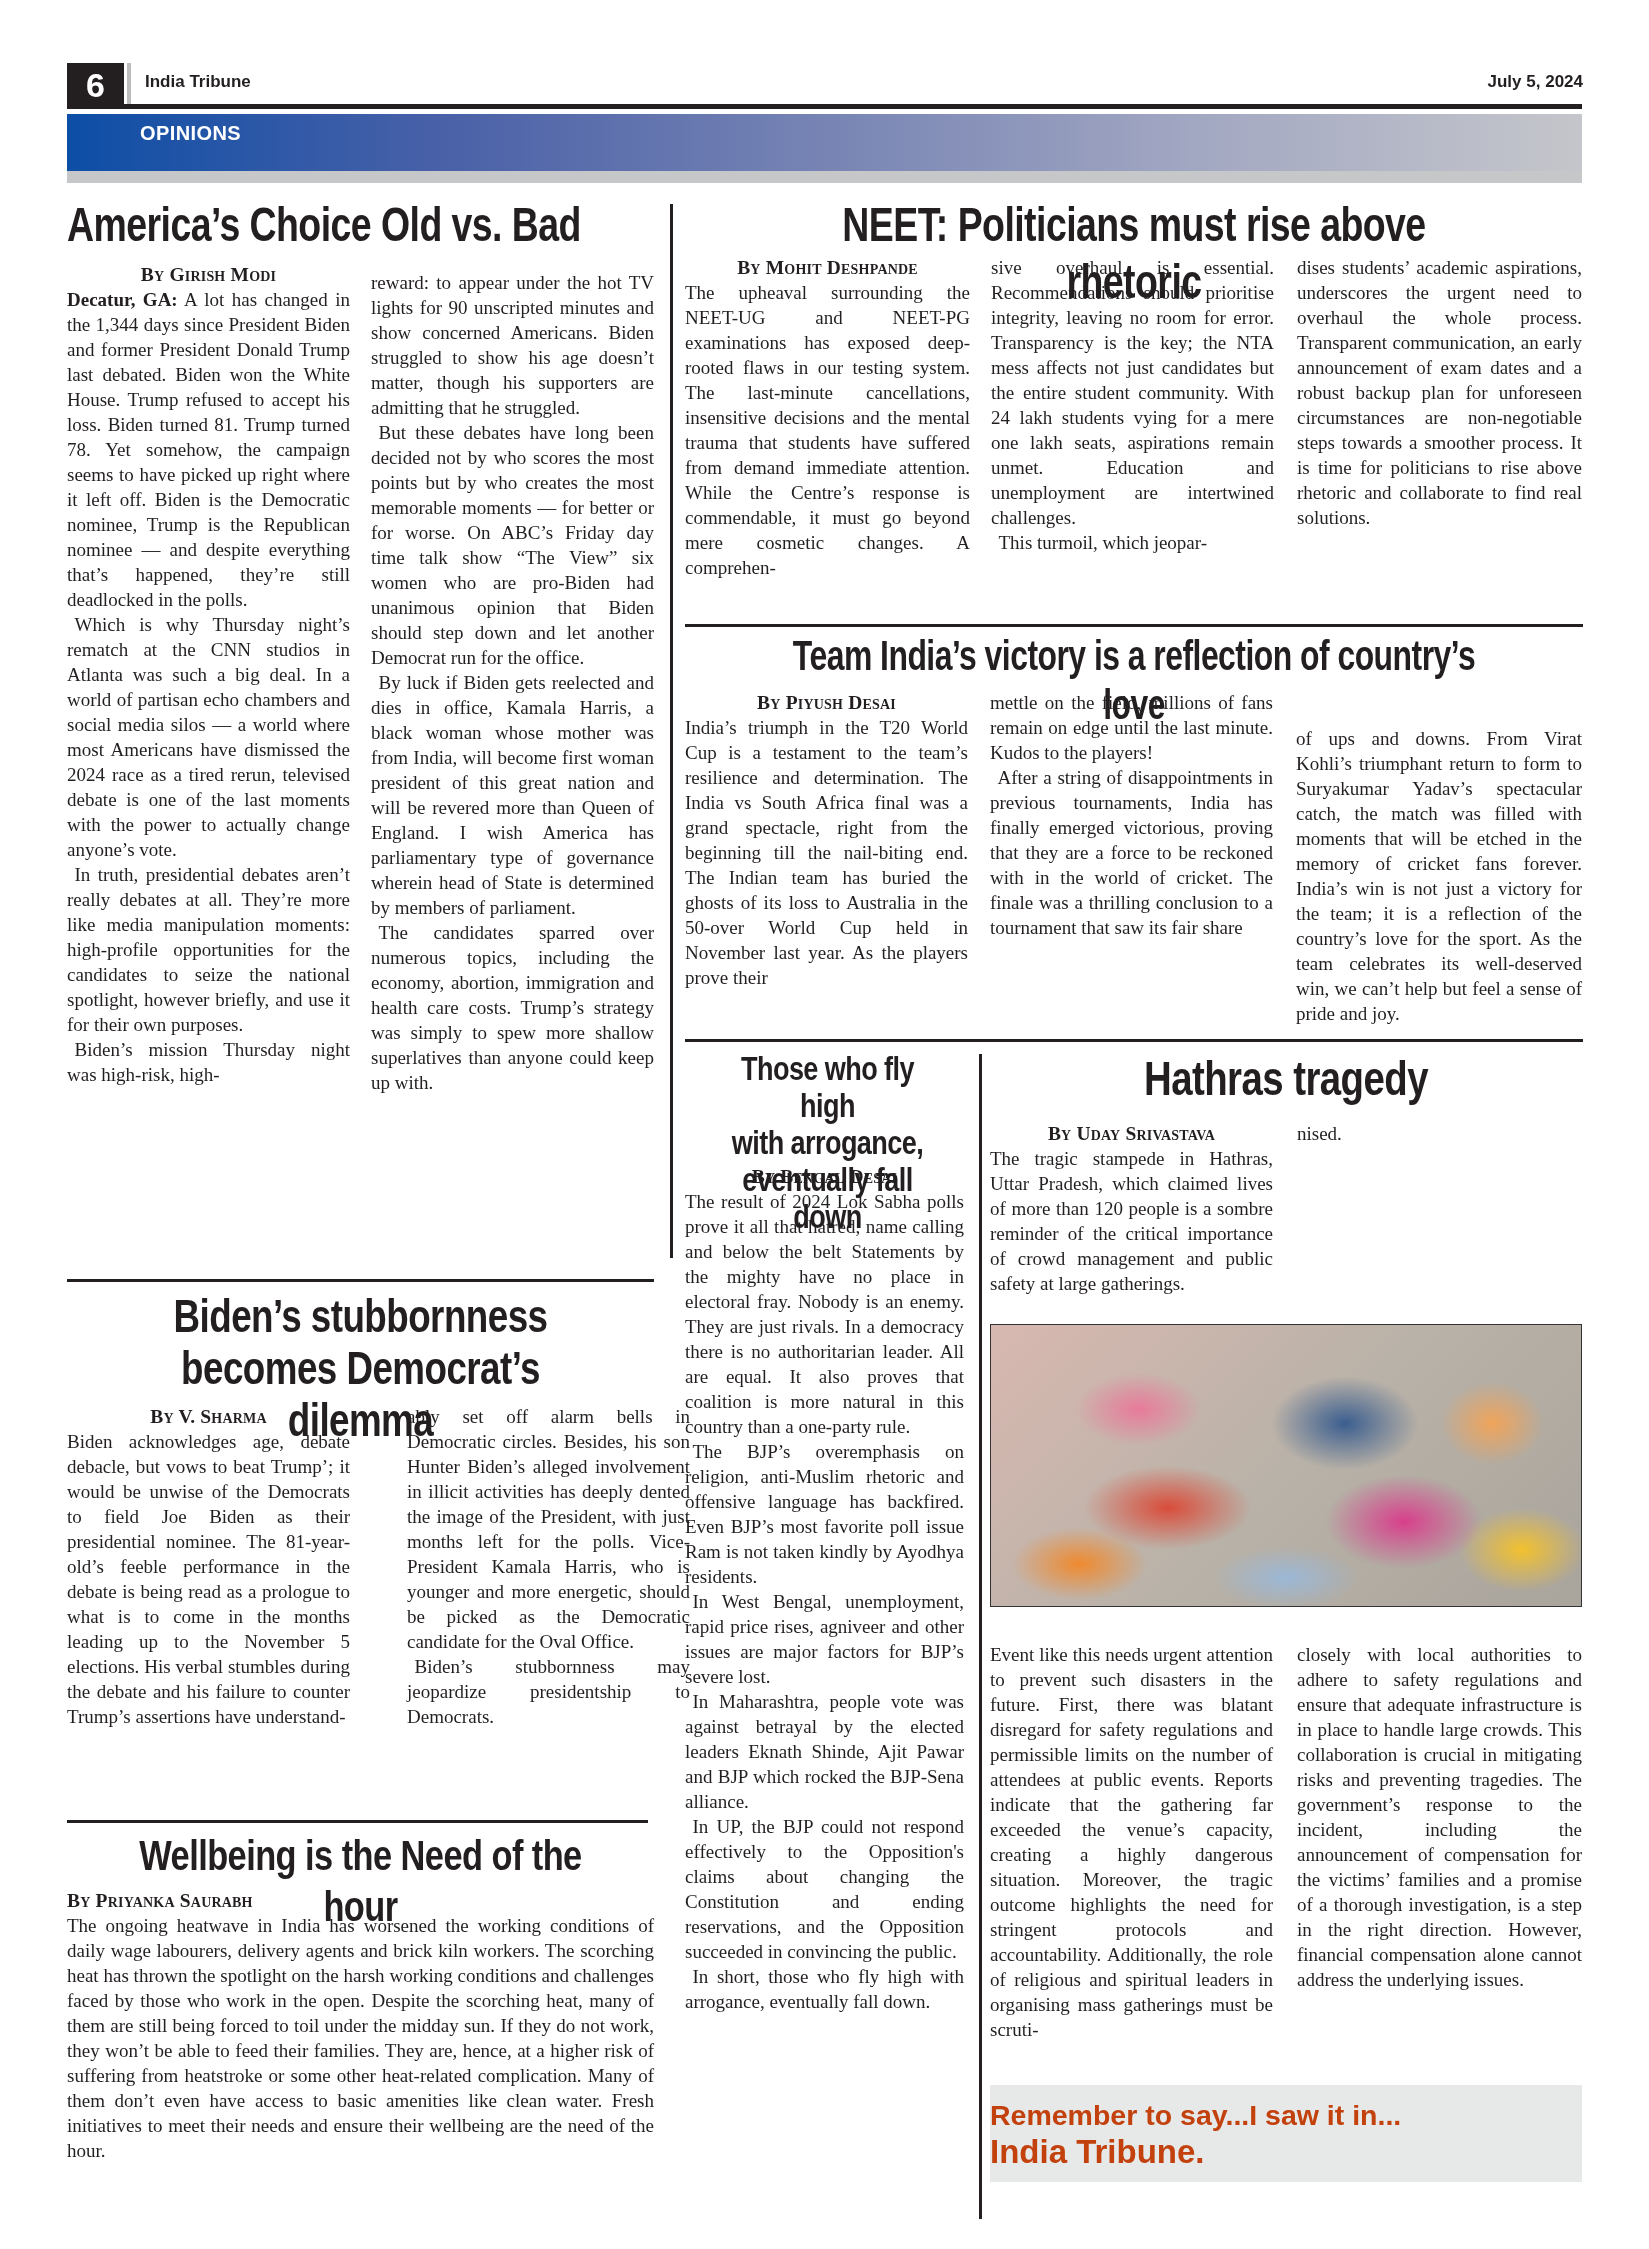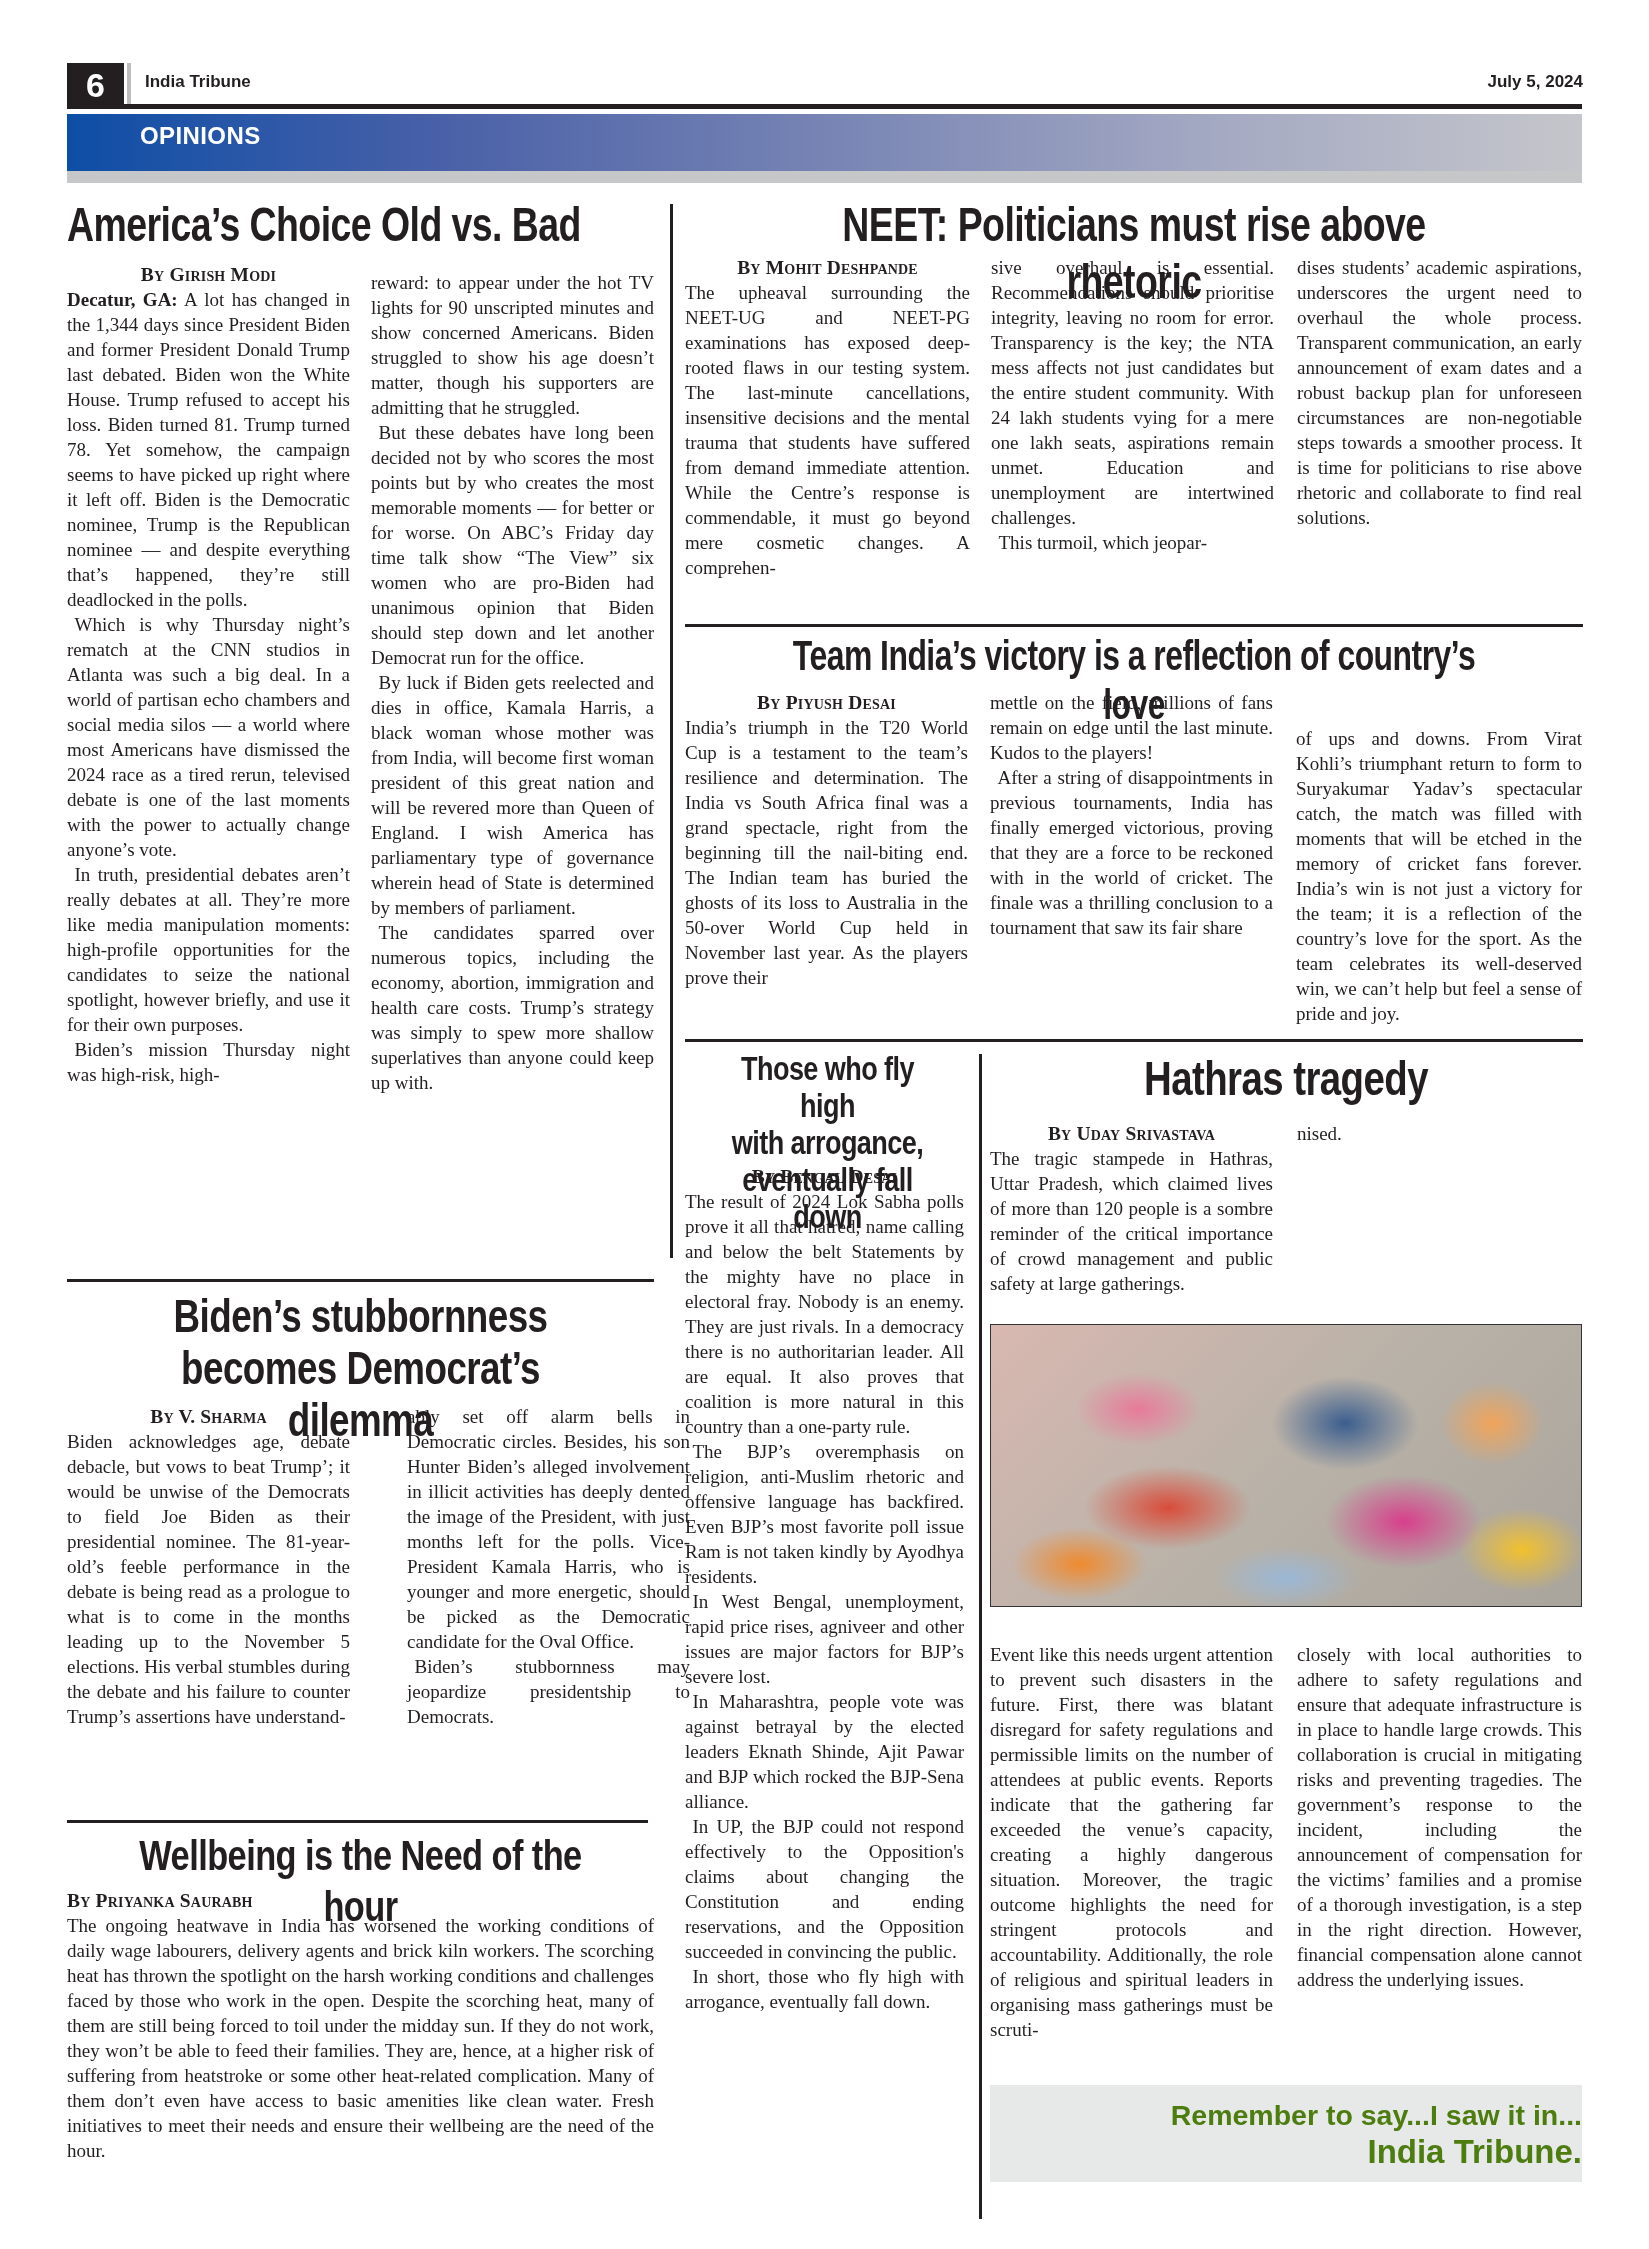--- a/index.html
+++ b/index.html
@@ -11,21 +11,21 @@
   
   .page-num { left: 67px; top: 63px; width: 57px; height: 45px; background: #231f20; color: #fff;
     font-family: "Liberation Sans", sans-serif; font-weight: bold; font-size: 34px; line-height: 45px; text-align: center; }
   .page-num-sep { left: 127px; top: 63px; width: 3.7px; height: 42px; background: #bdbdbd; }
   .paper-name { left: 145px; top: 72px; font-family: "Liberation Sans", sans-serif; font-weight: bold; font-size: 17px; }
   .paper-date { right: 67px; top: 72px; font-family: "Liberation Sans", sans-serif; font-weight: bold; font-size: 17px; }
   .header-rule { left: 67px; top: 104px; width: 1515px; height: 4.5px; background: #231f20; }
   .banner { left: 67px; top: 114px; width: 1515px; height: 57px;
     background: linear-gradient(to right, #0d4ea6 0%, #4a61a8 25%, #7784b4 50%, #a3a8c2 75%, #c5c6cb 100%); }
   .banner-title { position: absolute; left: 73px; top: 7.5px; color: #fff; font-family: "Liberation Sans", sans-serif;
-    font-weight: bold; font-size: 24px; letter-spacing: 0.4px; }
+    font-weight: bold; font-size: 20px; letter-spacing: 0.4px; }
   .banner-strip { left: 67px; top: 171px; width: 1515px; height: 12px; background: #c6c7c9; }
 
   
   .headline { font-family: "Liberation Sans", sans-serif; font-weight: bold; color: #231f20;
     text-align: center; transform-origin: center top; letter-spacing: -0.7px; }
 
   .col { position: absolute; font-size: 19px; line-height: 25px; text-align: justify; hyphens: auto; }
   .col p { text-indent: 7.5px; }
   .col p.first { text-indent: 0; }
   .byline { font-family: "Liberation Serif", serif; font-weight: bold; font-variant: small-caps;
@@ -40,22 +40,22 @@
       radial-gradient(ellipse 90px 52px at 25% 30%, #e87a9a 0%, transparent 70%),
       radial-gradient(ellipse 105px 67px at 60% 35%, #3b5e8f 0%, transparent 70%),
       radial-gradient(ellipse 120px 60px at 30% 65%, #d94c3a 0%, transparent 70%),
       radial-gradient(ellipse 112px 67px at 70% 70%, #d83f8c 0%, transparent 70%),
       radial-gradient(ellipse 90px 60px at 90% 80%, #f2c12e 0%, transparent 70%),
       radial-gradient(ellipse 97px 52px at 15% 85%, #ef8a2f 0%, transparent 70%),
       radial-gradient(ellipse 105px 45px at 50% 90%, #9bb8d6 0%, transparent 70%),
       radial-gradient(ellipse 75px 60px at 85% 35%, #f0a45a 0%, transparent 70%),
       linear-gradient(135deg, #d8b8b0 0%, #b9b2a8 50%, #a9a49c 100%); }
 
-  .promo { position: absolute; background: #e7e8e8; text-align: right; font-family: "Liberation Sans", sans-serif;
-    font-weight: bold; color: #4d7c0f; }
+  .promo { position: absolute; background: #e7e8e8; text-align: left; font-family: "Liberation Sans", sans-serif;
+    font-weight: bold; color: #c2410c; }
 </style>
 </head>
 <body>
 
 <div class="abs page-num">6</div>
 <div class="abs page-num-sep"></div>
 <div class="abs paper-name">India Tribune</div>
 <div class="abs paper-date">July 5, 2024</div>
 <div class="abs header-rule"></div>
 <div class="abs banner">

